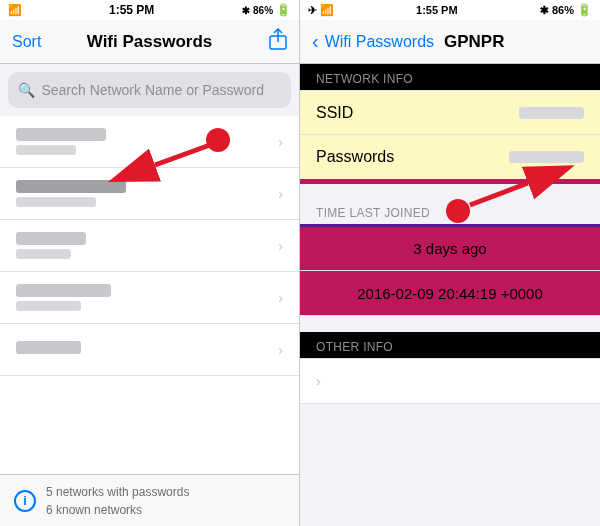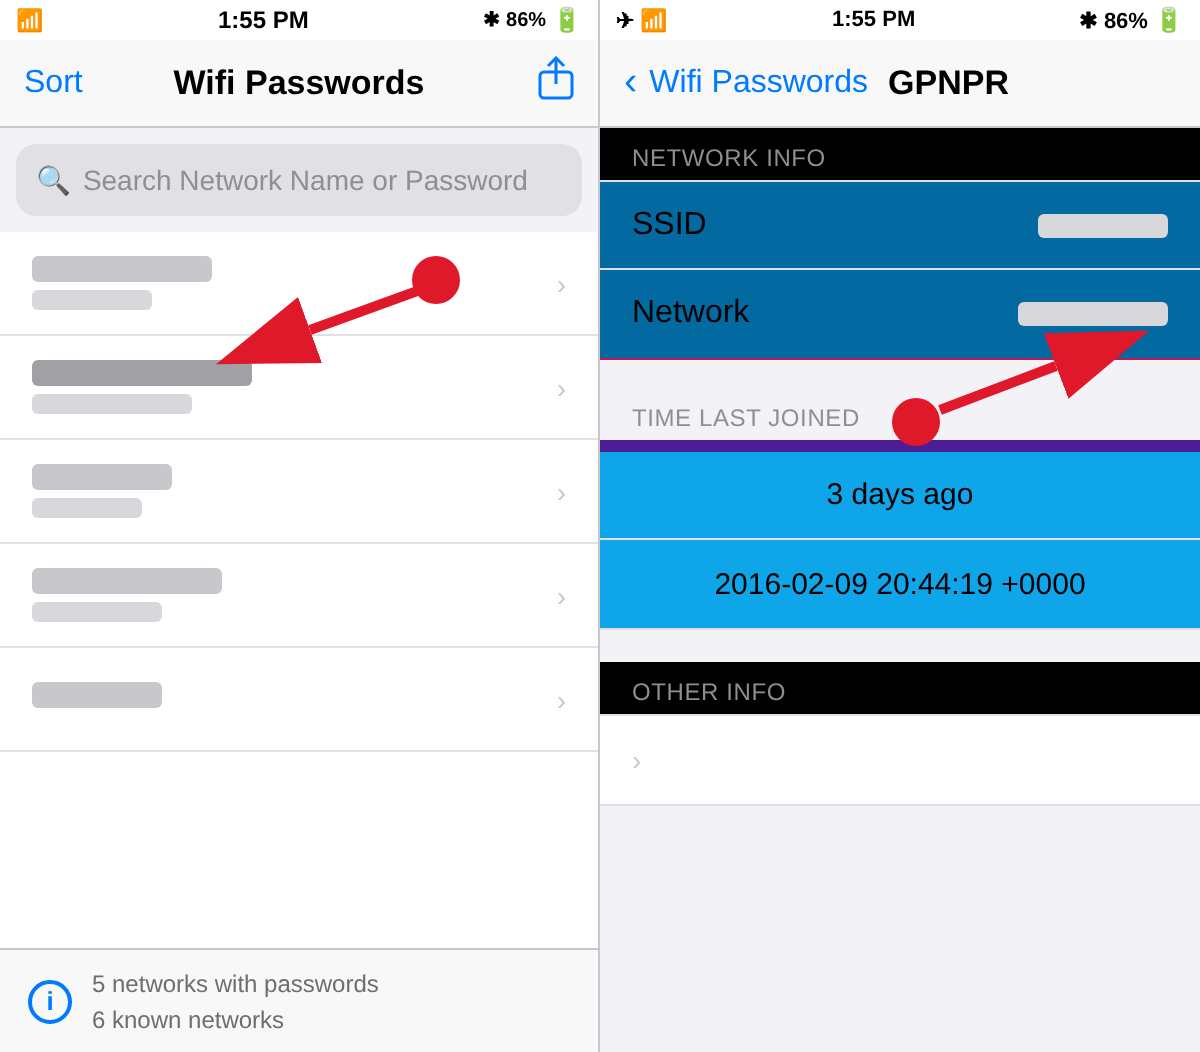--- a/index.html
+++ b/index.html
@@ -205,23 +205,23 @@
       padding: 8px 16px 4px;
       font-size: 12px;
       color: #8e8e93;
       font-weight: 400;
       letter-spacing: 0.3px;
       background: #000000;
       text-transform: uppercase;
     }
 
     .info-table {
-      background: #0369a1;
+      background: #fef9c3;
       border-top: 1px solid #e0e0e5;
-      border-bottom: 1px solid #be185d;
+      border-bottom: 5px solid #be185d;
     }
 
     .info-row {
       height: 44px;
       display: flex;
       align-items: center;
       justify-content: space-between;
       padding: 0 16px;
       border-bottom: 1px solid #e0e0e5;
     }
@@ -248,22 +248,22 @@
 
     .time-header {
       padding: 8px 16px 4px;
       font-size: 12px;
       color: #8e8e93;
       text-transform: uppercase;
       letter-spacing: 0.3px;
     }
 
     .time-table {
-      background: #0ea5e9;
-      border-top: 6px solid #4c1d95;
+      background: #be185d;
+      border-top: 3px solid #4c1d95;
       border-bottom: 1px solid #e0e0e5;
     }
 
     .time-row {
       height: 44px;
       display: flex;
       align-items: center;
       justify-content: center;
       border-bottom: 1px solid #e0e0e5;
       font-size: 15px;
@@ -430,21 +430,21 @@
     </div>
 
     <div>
       <div class="section-header">NETWORK INFO</div>
       <div class="info-table">
         <div class="info-row">
           <span class="info-label">SSID</span>
           <div class="info-value" style="width:65px;"></div>
         </div>
         <div class="info-row">
-          <span class="info-label">Network</span>
+          <span class="info-label">Passwords</span>
           <div class="info-value" style="width:75px;"></div>
         </div>
       </div>
     </div>
 
     <div class="time-section" style="margin-top:14px;">
       <div class="time-header">TIME LAST JOINED</div>
       <div class="time-table">
         <div class="time-row">
           <span>3 days ago</span>

